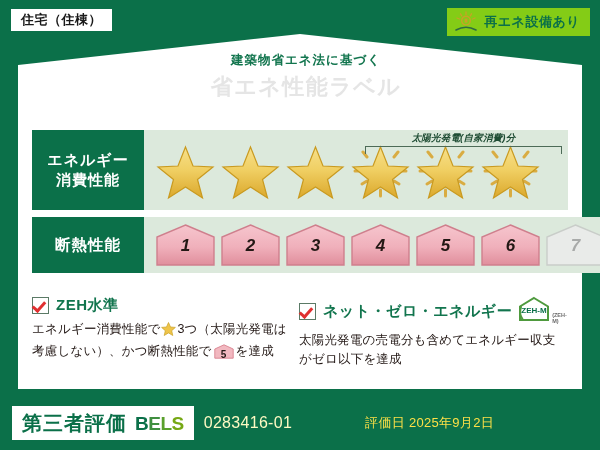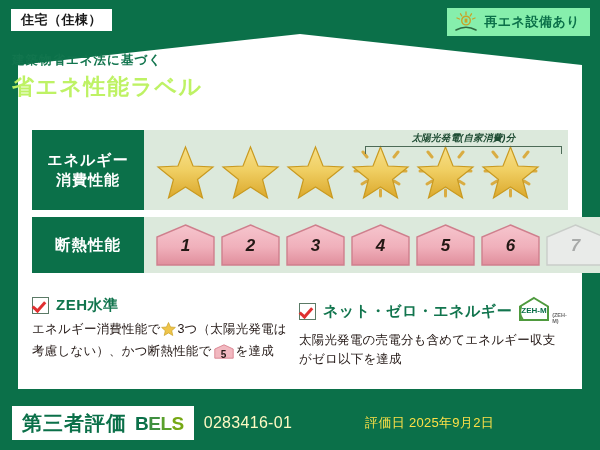--- a/index.html
+++ b/index.html
@@ -17,45 +17,45 @@
   .top-tag{
     position:absolute;left:10px;top:8px;
     background:#ffffff;border:1px solid #0b7049;
     padding:4px 10px;
     font-size:13px;font-weight:bold;color:#1a1a1a;
     letter-spacing:0.5px;line-height:1.1;
     z-index:6;
   }
   .renew-badge{
     position:absolute;right:10px;top:8px;
-    background:#86efac;
+    background:#84cc16;
     padding:3px 10px 3px 6px;
     display:flex;align-items:center;gap:5px;
     z-index:6;
   }
   .renew-badge .rb-text{
     font-size:13px;font-weight:bold;color:#0b7049;letter-spacing:0.5px;
   }
   .sun-ico{width:26px;height:22px;display:block;}
 
   
   .panel{
     position:absolute;left:18px;top:34px;width:564px;height:355px;
     background:#ffffff;
     clip-path:polygon(0 31px, 50% 0, 100% 31px, 100% 100%, 0 100%);
     z-index:2;
   }
   .title-wrap{
-    position:absolute;left:12px;right:0;top:52px;text-align:left;z-index:3;
+    position:absolute;left:12px;right:0;top:52px;text-align:center;z-index:3;
   }
   .title-sub{
     font-size:12.5px;font-weight:bold;color:#12754e;letter-spacing:1px;
   }
   .title-main{
-    font-size:22px;font-weight:bold;color:#bef264;letter-spacing:1.5px;
+    font-size:22px;font-weight:bold;color:#e5e5e5;letter-spacing:1.5px;
     margin-top:3px;
   }
 
   
   .rows{position:absolute;left:32px;top:130px;width:536px;z-index:4;}
   .row{display:flex;align-items:stretch;margin-bottom:7px;}
   .row-label{
     background:#0b7049;color:#ffffff;
     width:112px;min-height:80px;
     display:flex;flex-direction:column;align-items:center;justify-content:center;

